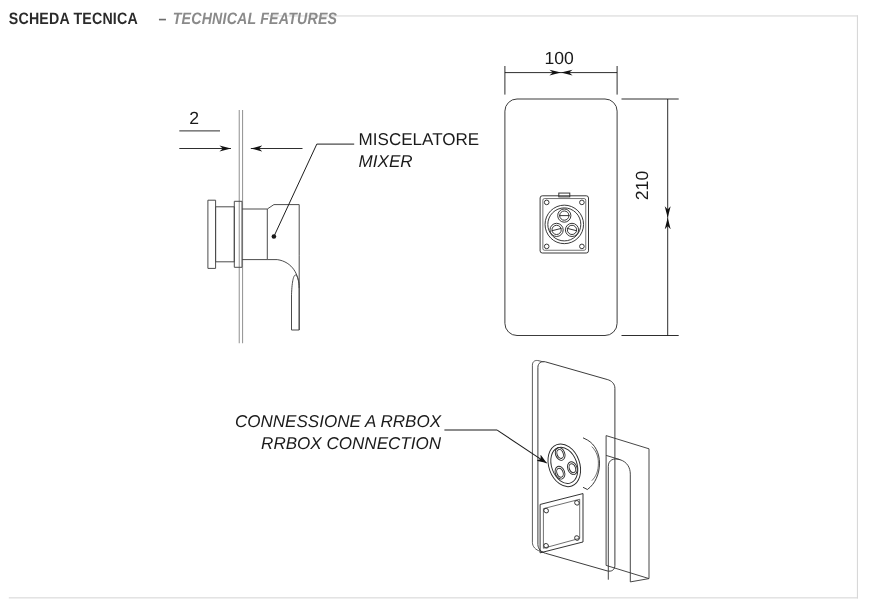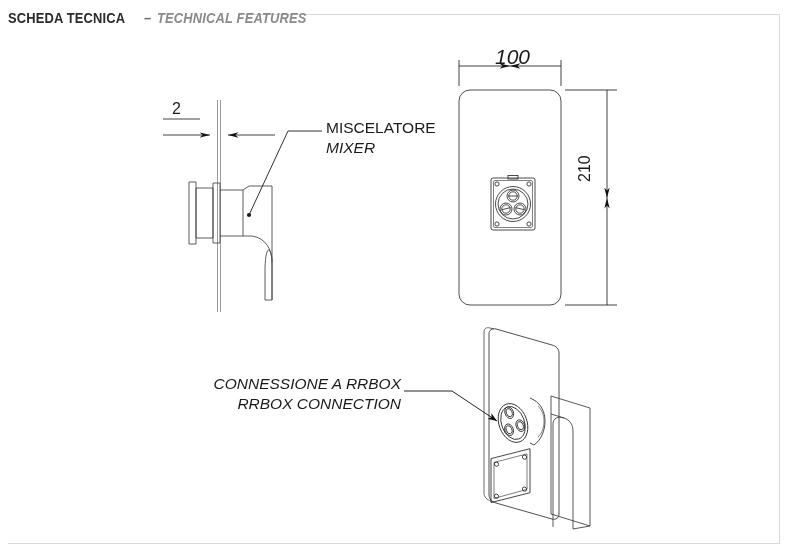--- a/index.html
+++ b/index.html
@@ -273,18 +273,18 @@
     <div class="line-it">MIXER</div>
   </div>
 
   <div class="callout" id="callout-rrbox">
     <div class="line-it">CONNESSIONE A RRBOX</div>
     <div class="line-it">RRBOX CONNECTION</div>
   </div>
 
   <div style="position:absolute; left:172px; top:100px; font-size:16px;">2</div>
 
-  <div style="position:absolute; left:495px; top:45px; font-size:21px;font-style:italic;">100</div>
+  <div style="position:absolute; left:495px; top:45px; font-size:16px;">100</div>
 
   <div style="position:absolute; left:576px; top:182px; font-size:16px;
               transform:rotate(-90deg); transform-origin:left top; white-space:nowrap;">210</div>
 
 </div>
 
 </body></html>

